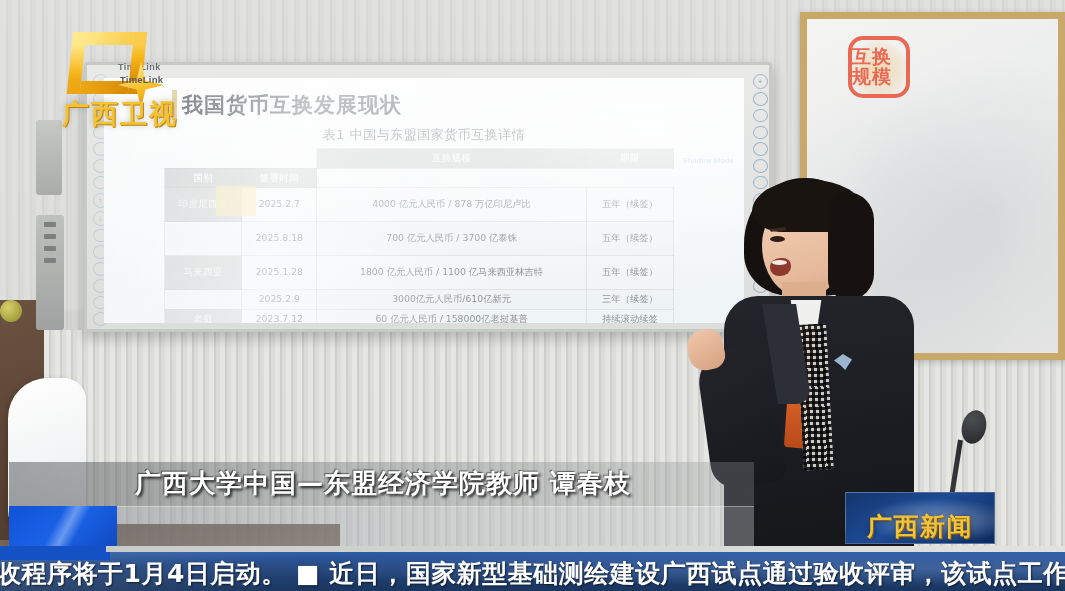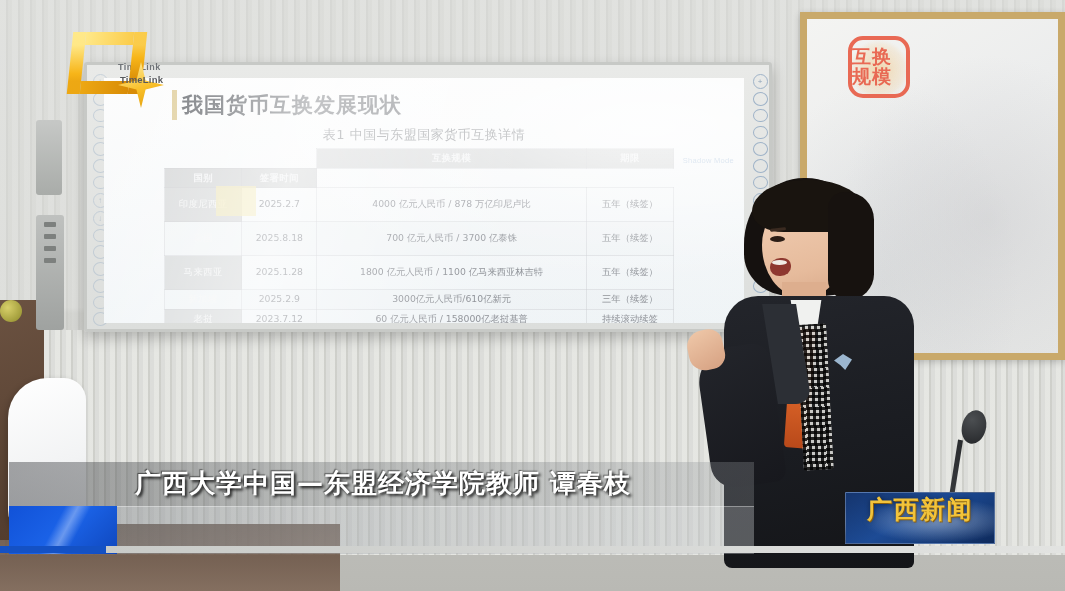--- a/index.html
+++ b/index.html
@@ -394,21 +394,21 @@
     white-space: nowrap;
   }
 
   
   .badge {
     position: absolute; left: 845px; top: 492px; width: 150px; height: 52px;
     background:
       radial-gradient(ellipse at 62% 55%, rgba(200,215,235,.55) 0%, rgba(30,70,150,0) 58%),
       linear-gradient(150deg,#15356e 0%, #1d4b95 45%, #0e2a5c 100%);
     border: 1px solid rgba(255,255,255,.25);
-    display: flex; align-items: flex-start; justify-content: center;
+    display: flex; align-items: flex-end; justify-content: center;
     overflow: hidden;
   }
   .badge-txt {
     font-size: 25px; font-weight: 700;
     font-family: "DejaVu Sans", sans-serif;
     color: #f2c33a;
     letter-spacing: 1.5px;
     text-shadow: 1px 1px 0 #8a5f0c, 0 0 5px rgba(0,0,0,.5);
     white-space: nowrap;
   }
@@ -590,28 +590,33 @@
     <div class="fist"></div>
   </div>
 
   <div class="mic-stem"></div>
   <div class="mic-head"></div>
 
   <div class="logo">
     <div class="logo-c"></div>
     <div class="logo-star"></div>
     <div class="logo-tl">TimeLink</div>
+    <div class="logo-txt">广西卫视</div>
   </div>
 
   <div class="lt">
     <div class="lt-row1"></div>
     <div class="lt-row2"></div>
     <div class="lt-accent"></div>
     <div class="lt-name">广西大学中国—东盟经济学院教师  谭春枝</div>
   </div>
 
   <div class="badge">
     <span class="badge-txt">广西新闻</span>
   </div>
 
   <div class="ticker-top-strip"></div>
+  <div class="ticker">
+    <div class="ticker-tab"></div>
+    <div class="ticker-text">收程序将于1月4日启动。  ■  近日，国家新型基础测绘建设广西试点通过验收评审，该试点工作</div>
+  </div>
 
 </div>
 
 </body></html>

